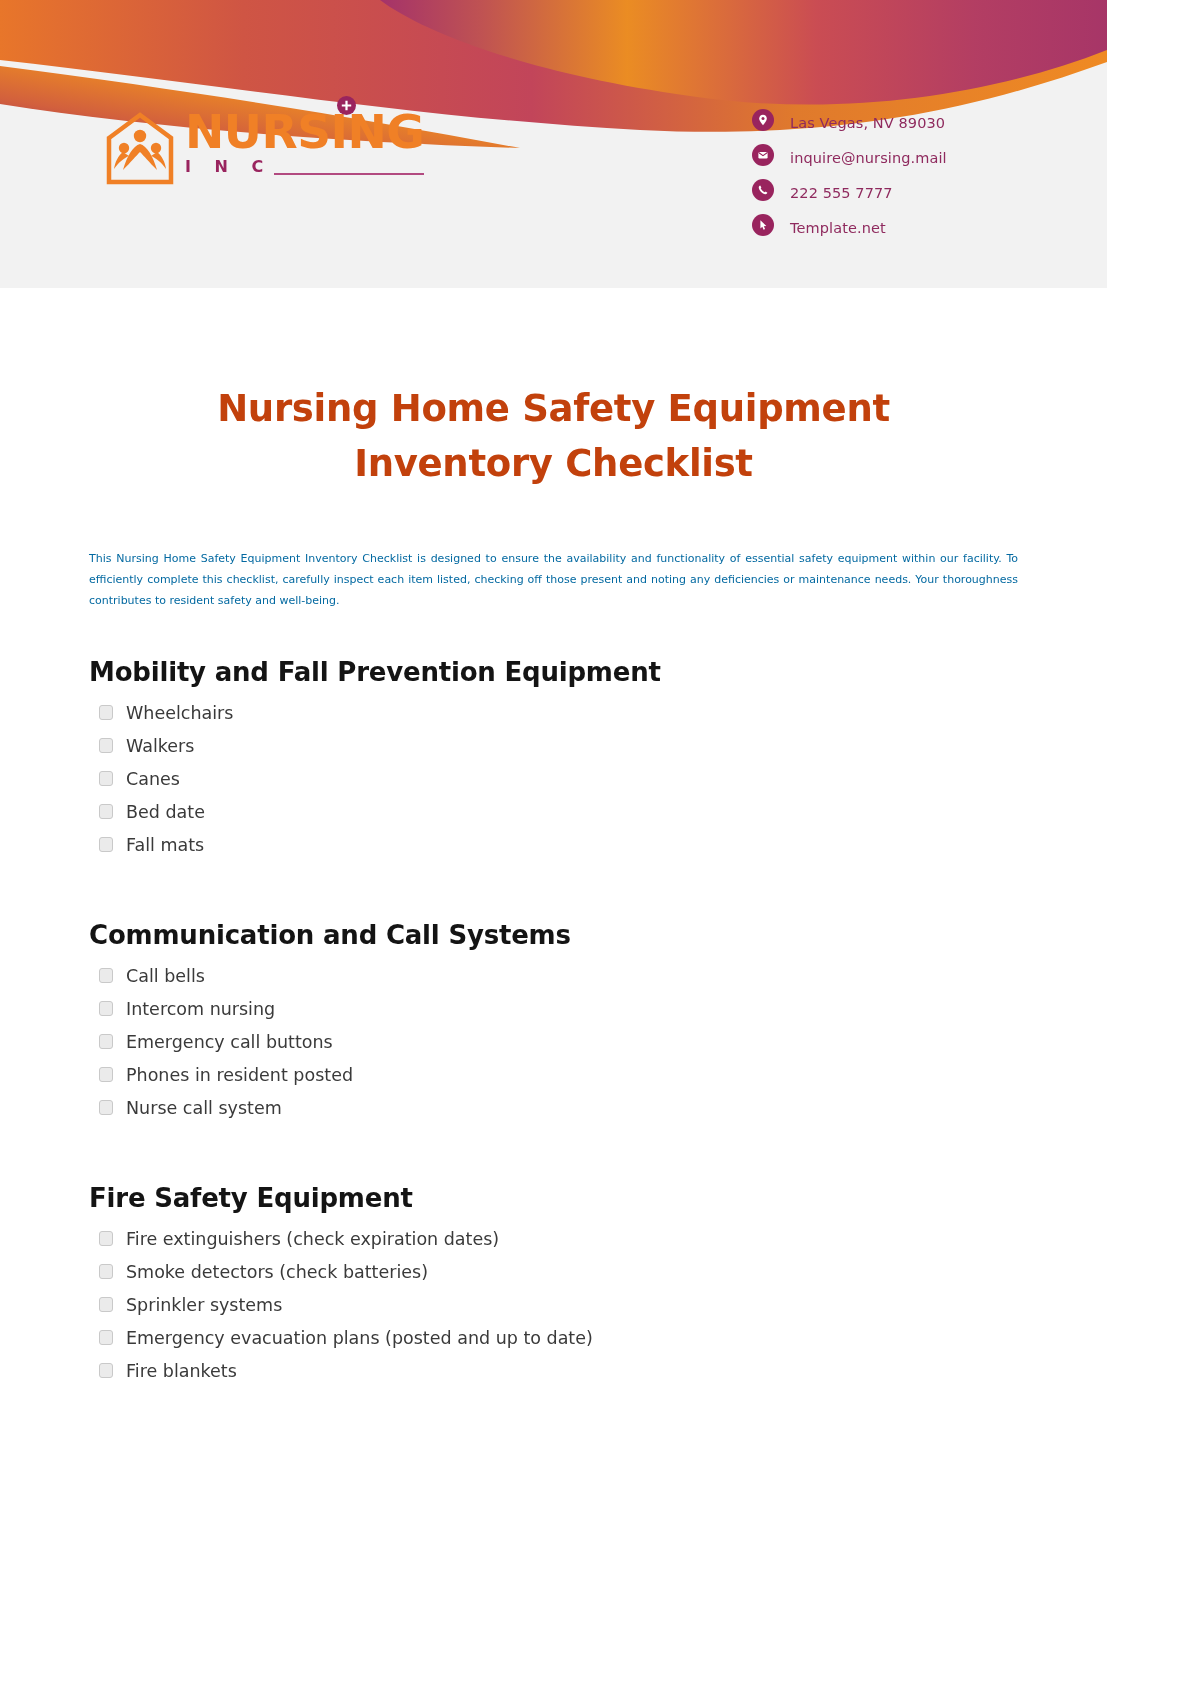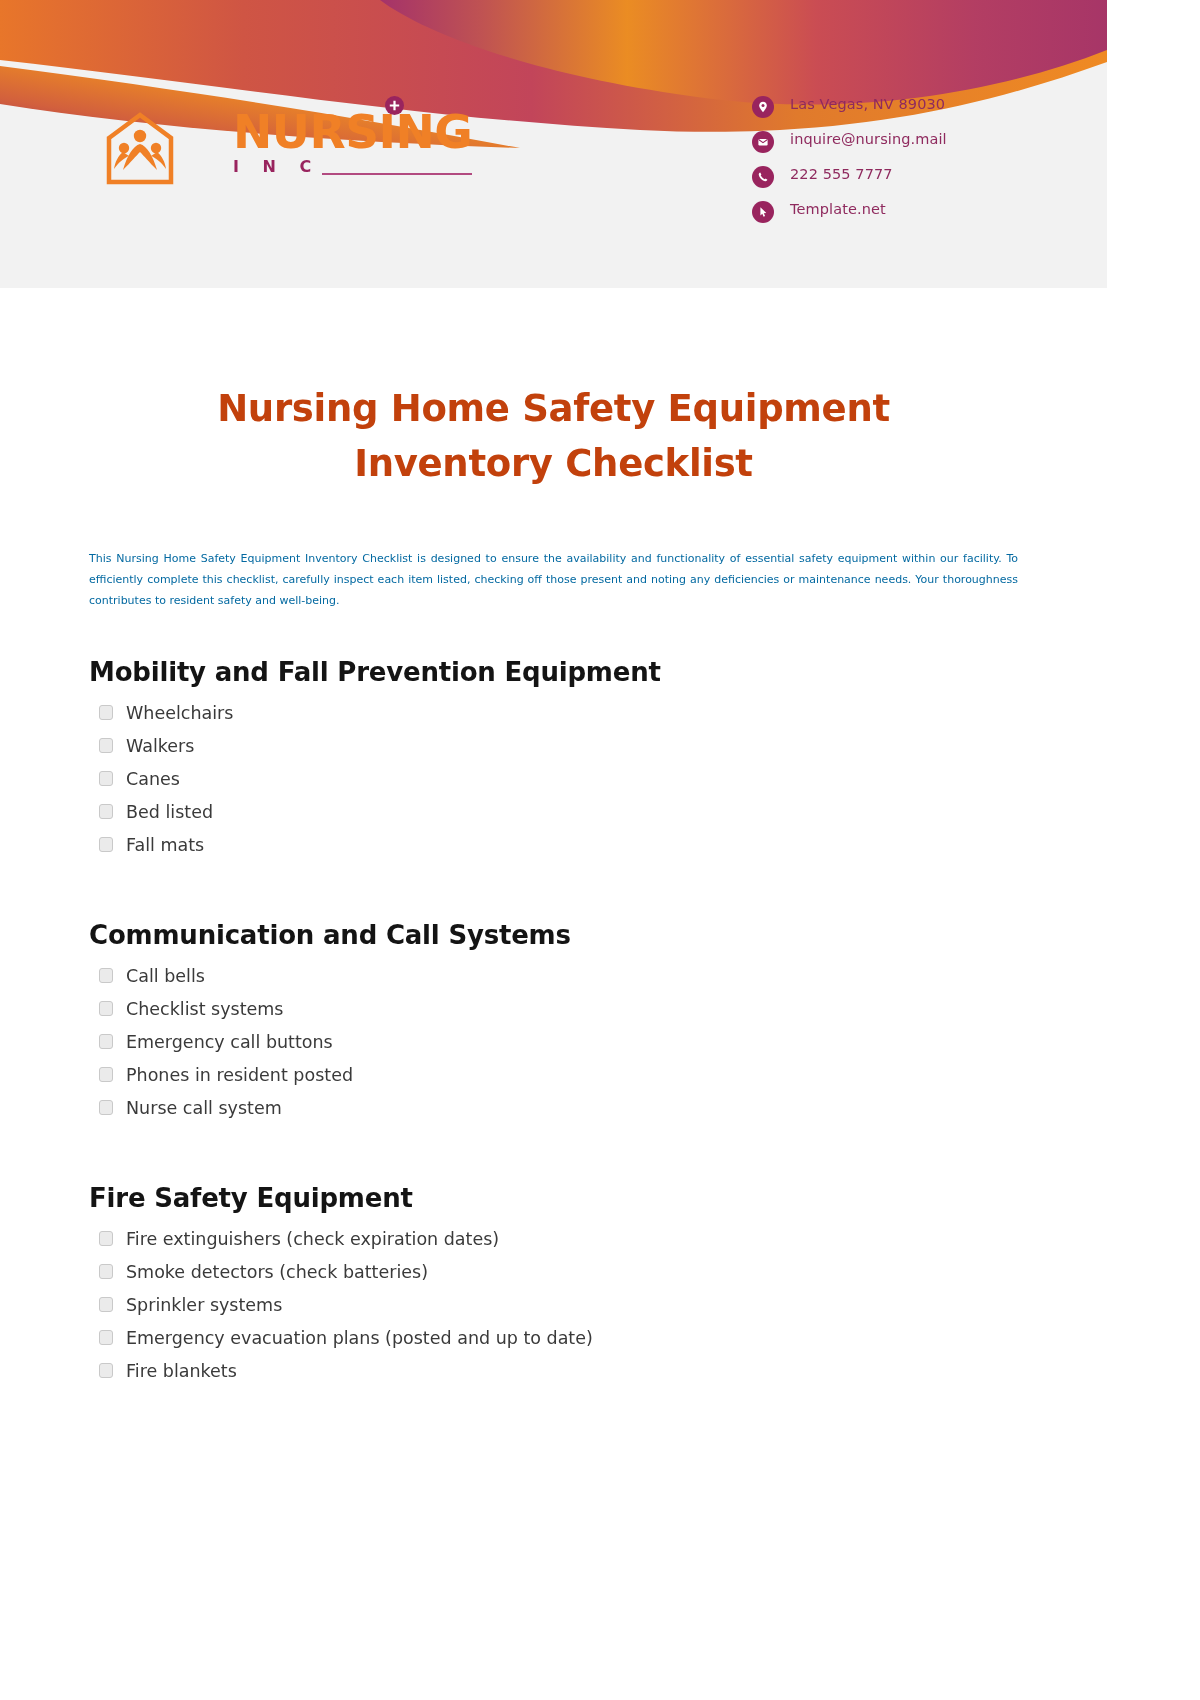--- a/index.html
+++ b/index.html
@@ -39,21 +39,20 @@
     height: 288px;
   }
 
   
   .logo-block {
     position: absolute;
     left: 105px;
     top: 108px;
     display: flex;
     align-items: flex-start;
-    gap: 48px;
   }
   .logo-mark {
     width: 70px;
     height: 73px;
     flex: 0 0 auto;
     margin-top: 4px;
   }
   .logo-words {
     margin-left: 10px;
     position: relative;
@@ -102,21 +101,21 @@
   }
 
   
   .contact-list {
     position: absolute;
     left: 752px;
     top: 96px;
   }
   .contact-row {
     display: flex;
-    align-items: flex-start;
+    align-items: flex-end;
     height: 35px;
   }
   .contact-icon {
     width: 22px;
     height: 22px;
     border-radius: 50%;
     background: #99245e;
     display: flex;
     align-items: center;
     justify-content: center;
@@ -325,39 +324,39 @@
       <li class="check-item">
         <span class="checkbox"></span>
         <span class="check-label">Walkers</span>
       </li>
       <li class="check-item">
         <span class="checkbox"></span>
         <span class="check-label">Canes</span>
       </li>
       <li class="check-item">
         <span class="checkbox"></span>
-        <span class="check-label">Bed listed</span>
+        <span class="check-label">Bed date</span>
       </li>
       <li class="check-item">
         <span class="checkbox"></span>
         <span class="check-label">Fall mats</span>
       </li>
     </ul>
   </div>
 
   <div class="section">
     <h2 class="section-title">Communication and Call Systems</h2>
     <ul class="check-list">
       <li class="check-item">
         <span class="checkbox"></span>
         <span class="check-label">Call bells</span>
       </li>
       <li class="check-item">
         <span class="checkbox"></span>
-        <span class="check-label">Checklist systems</span>
+        <span class="check-label">Intercom nursing</span>
       </li>
       <li class="check-item">
         <span class="checkbox"></span>
         <span class="check-label">Emergency call buttons</span>
       </li>
       <li class="check-item">
         <span class="checkbox"></span>
         <span class="check-label">Phones in resident posted</span>
       </li>
       <li class="check-item">

